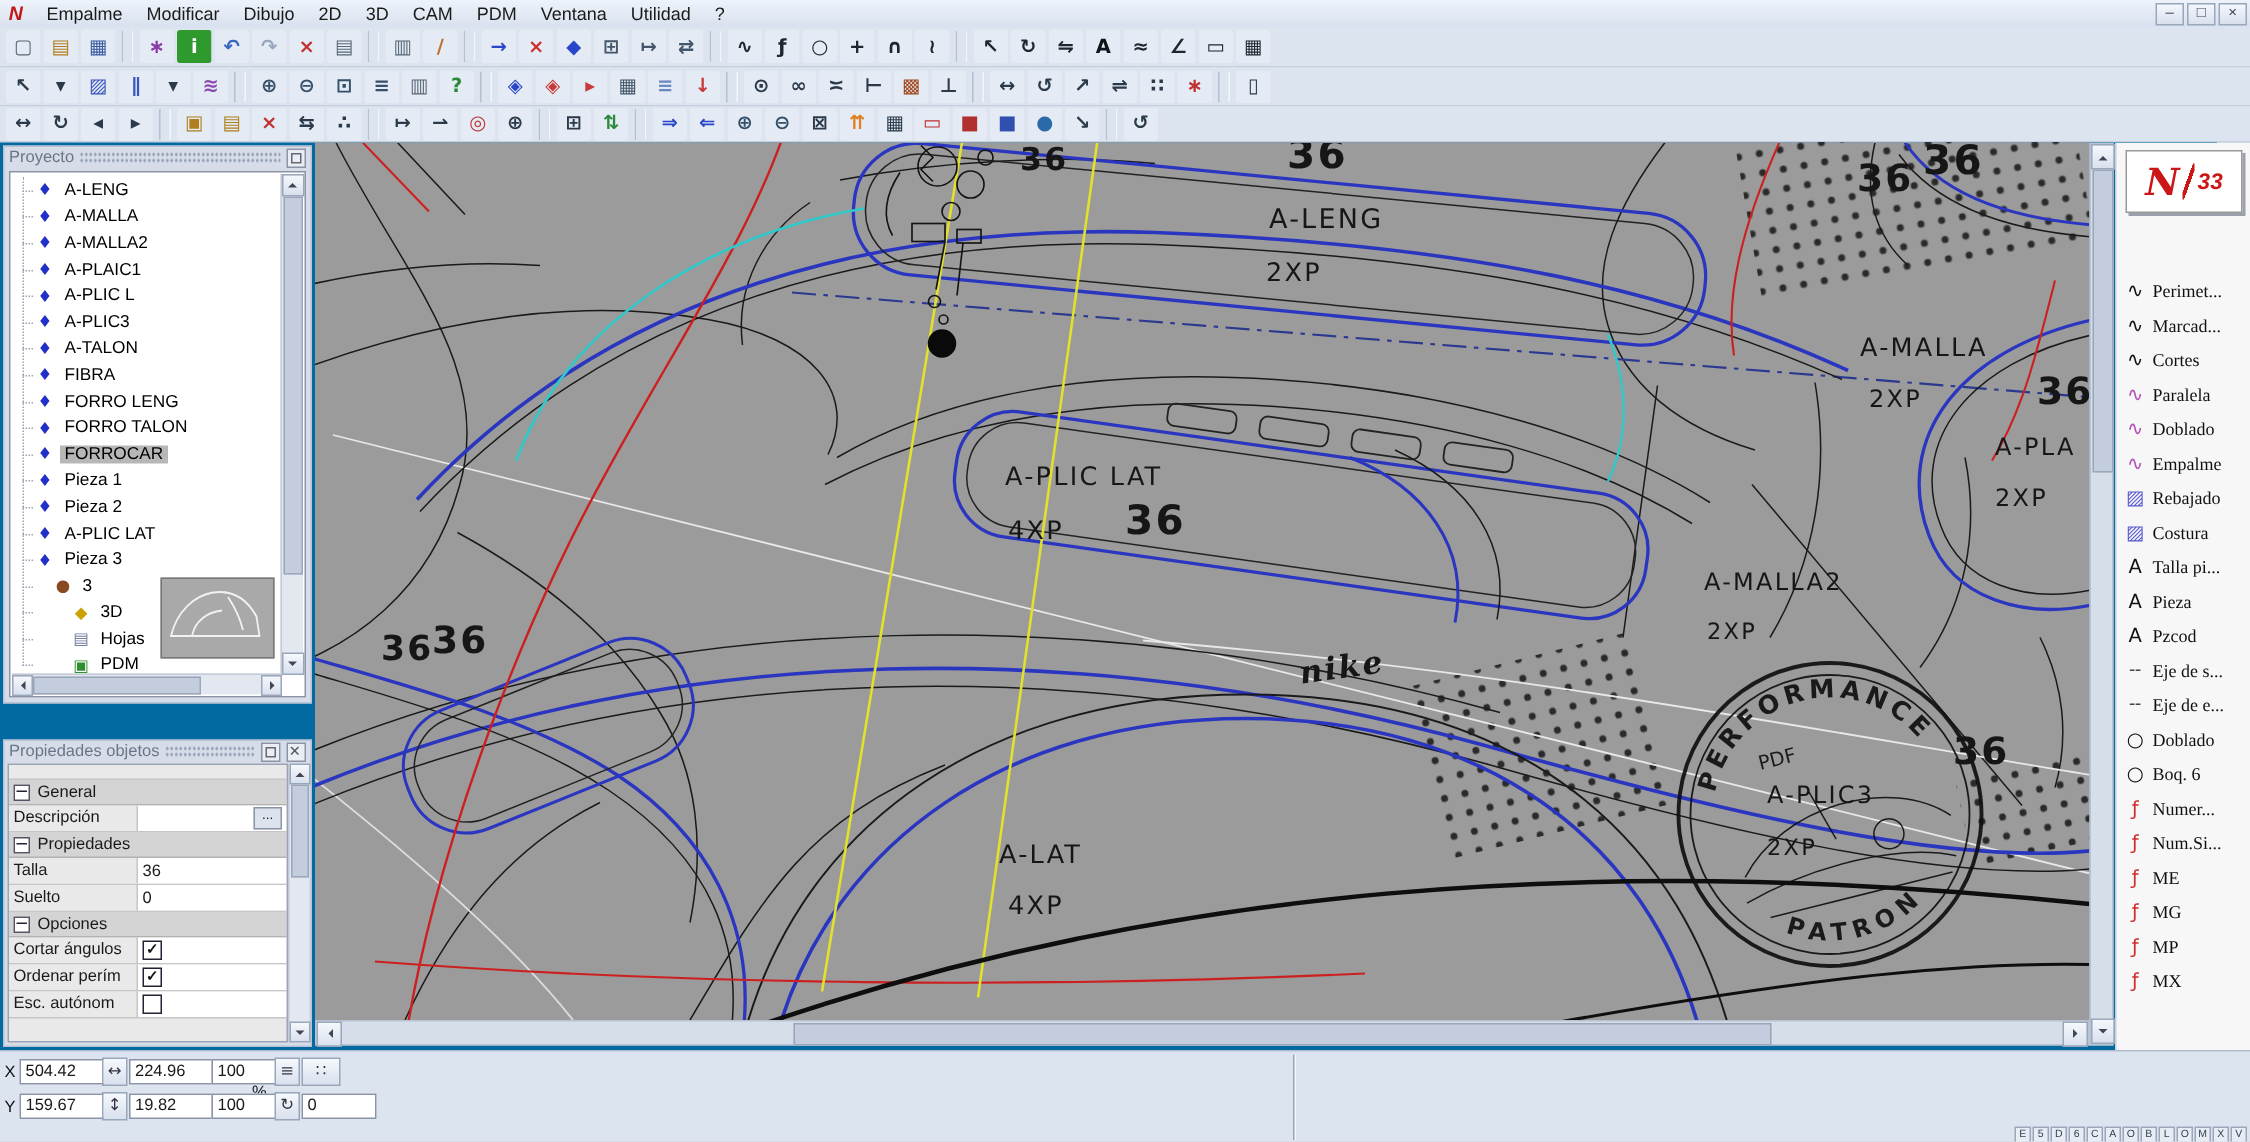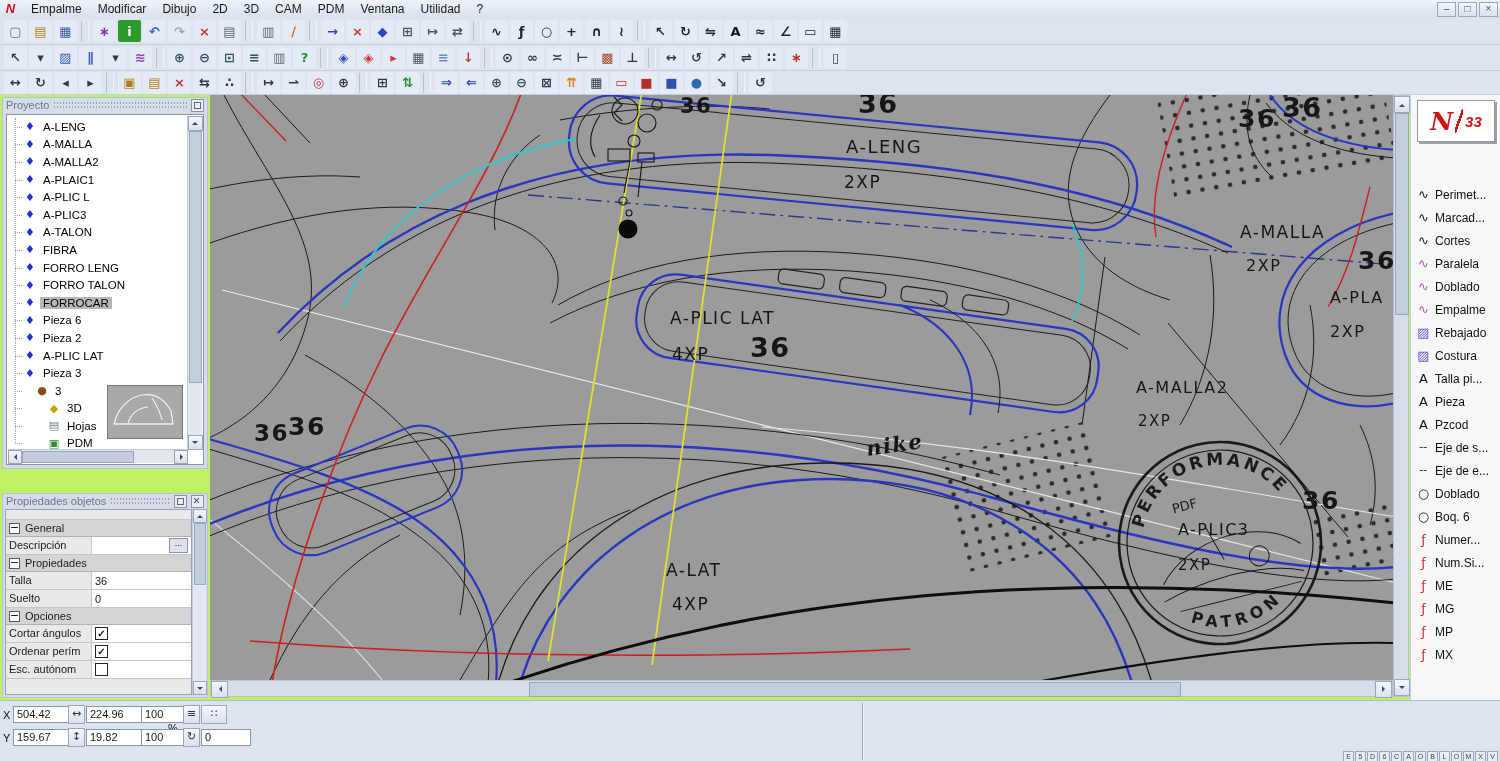--- a/index.html
+++ b/index.html
@@ -13,21 +13,21 @@
   .winbtn{width:17px;height:13px;border:1px solid #9aa6ba;background:linear-gradient(#f4f7fc,#d9e1ee);font-size:10px;line-height:12px;text-align:center;color:#445;}
 
   
   .tbrow{position:absolute;left:0;width:1500px;display:flex;align-items:center;padding-left:3px;background:#dce4f0;border-bottom:1px solid #c6cfdd;box-sizing:border-box;}
   #tb1{top:18px;height:27px;} #tb2{top:45px;height:26px;} #tb3{top:71px;height:24px;}
   .tbi{width:21px;height:20px;display:flex;align-items:center;justify-content:center;border:1px solid rgba(255,255,255,.0);margin:0 1px;border-radius:2px;background:rgba(255,255,255,.25);}
   .tbig{font-family:"DejaVu Sans",sans-serif;font-size:13px;font-weight:600;line-height:1;}
   .tsep{width:6px;height:20px;border-left:1px solid #b4bfd0;border-right:1px solid #f2f6fb;margin:0 3px;background:none;}
 
   
-  .main{position:absolute;left:0;top:95px;width:1462px;height:605px;background:#bef264;padding-left:16px;}
+  .main{position:absolute;left:0;top:95px;width:1462px;height:605px;background:#0369a1;padding-left:16px;}
 
   
   .ptitle{height:14px;display:flex;align-items:center;font-size:11px;color:#6a7688;padding:0 3px;gap:4px;}
   .ptitle .dots{flex:1;height:8px;background-image:radial-gradient(#96a2b6 0.8px,transparent 0.9px);background-size:3px 4px;}
   .ptitle-btn{width:11px;height:11px;border:1px solid #8a94a6;background:#e9edf4;position:relative;flex:0 0 auto;}
   .ptitle-btn.restore::after{content:"";position:absolute;left:2px;top:2px;right:2px;bottom:2px;border:1px solid #667;}
   .ptitle-btn.close::before,.ptitle-btn.close::after{content:"";position:absolute;left:1px;top:4px;width:7px;border-top:1.5px solid #556;}
   .ptitle-btn.close::before{transform:rotate(45deg);} .ptitle-btn.close::after{transform:rotate(-45deg);}
 
   
@@ -73,21 +73,21 @@
 
   
   .rpanel{position:absolute;left:1410px;top:0;width:90px;height:605px;background:#f7f7f7;border-left:1px solid #c6cfdd;box-sizing:border-box;}
   .rlogo{margin:5px 5px 0 6px;height:40px;background:#fff;border:1px solid #999;box-shadow:2px 2px 0 #9aa0ac;display:flex;align-items:center;justify-content:center;gap:2px;}
   .rlogo-main{color:#cc1515;font-size:25px;font-weight:bold;font-style:italic;font-family:"DejaVu Serif",serif;line-height:1;}
   .rlogo-slash{width:8px;height:24px;background:linear-gradient(110deg,transparent 42%,#cc1515 42%,#cc1515 58%,transparent 58%);}
   .rlogo-sub{color:#cc1515;font-size:15px;font-weight:bold;font-style:italic;}
   .rtools{position:absolute;left:0;top:88px;right:0;}
   .rtool{height:23px;display:flex;align-items:center;gap:4px;padding-left:5px;}
   .rtool-g{width:15px;font-family:"DejaVu Sans",sans-serif;font-size:13px;text-align:center;flex:0 0 auto;}
-  .rtool-l{font-size:12px;color:#101010;white-space:nowrap;}
+  .rtool-l{font-size:12px;color:#101010;white-space:nowrap;font-family:Liberation Serif, serif;}
 
   
   .statusbar{position:absolute;left:0;top:700px;width:1500px;height:61px;background:#dce4f0;border-top:1px solid #b0bccd;font-size:11px;}
   .sb-label{position:absolute;color:#111;}
   .sb-field{position:absolute;height:15px;background:#fff;border:1px solid #8a94a6;padding:0 3px;font-size:11px;line-height:15px;box-sizing:content-box;}
   .sb-btn{position:absolute;width:15px;height:17px;border:1px solid #9aa6ba;background:linear-gradient(#f5f8fc,#d9e1ee);text-align:center;line-height:16px;font-family:"DejaVu Sans",sans-serif;font-size:11px;color:#334;}
   .sb-sep{position:absolute;left:862px;top:2px;bottom:2px;border-left:1px solid #9aa6ba;border-right:1px solid #f4f8fd;}
   .miniflags{position:absolute;right:2px;bottom:-2px;display:flex;gap:1px;}
   .mf{width:9px;height:11px;border:1px solid #9aa6ba;background:#e8edf5;font-size:7px;line-height:10px;text-align:center;color:#345;}
 </style>
@@ -474,21 +474,21 @@
               <span class="til">FORRO TALON</span>
             </div>
 
             <div class="ti selected">
               <span class="tig" style="color: rgb(32, 48, 200);">♦</span>
               <span class="til">FORROCAR</span>
             </div>
 
             <div class="ti">
               <span class="tig" style="color: rgb(32, 48, 200);">♦</span>
-              <span class="til">Pieza 6</span>
+              <span class="til">Pieza 1</span>
             </div>
 
             <div class="ti">
               <span class="tig" style="color: rgb(32, 48, 200);">♦</span>
               <span class="til">Pieza 2</span>
             </div>
 
             <div class="ti">
               <span class="tig" style="color: rgb(32, 48, 200);">♦</span>
               <span class="til">A-PLIC LAT</span>

